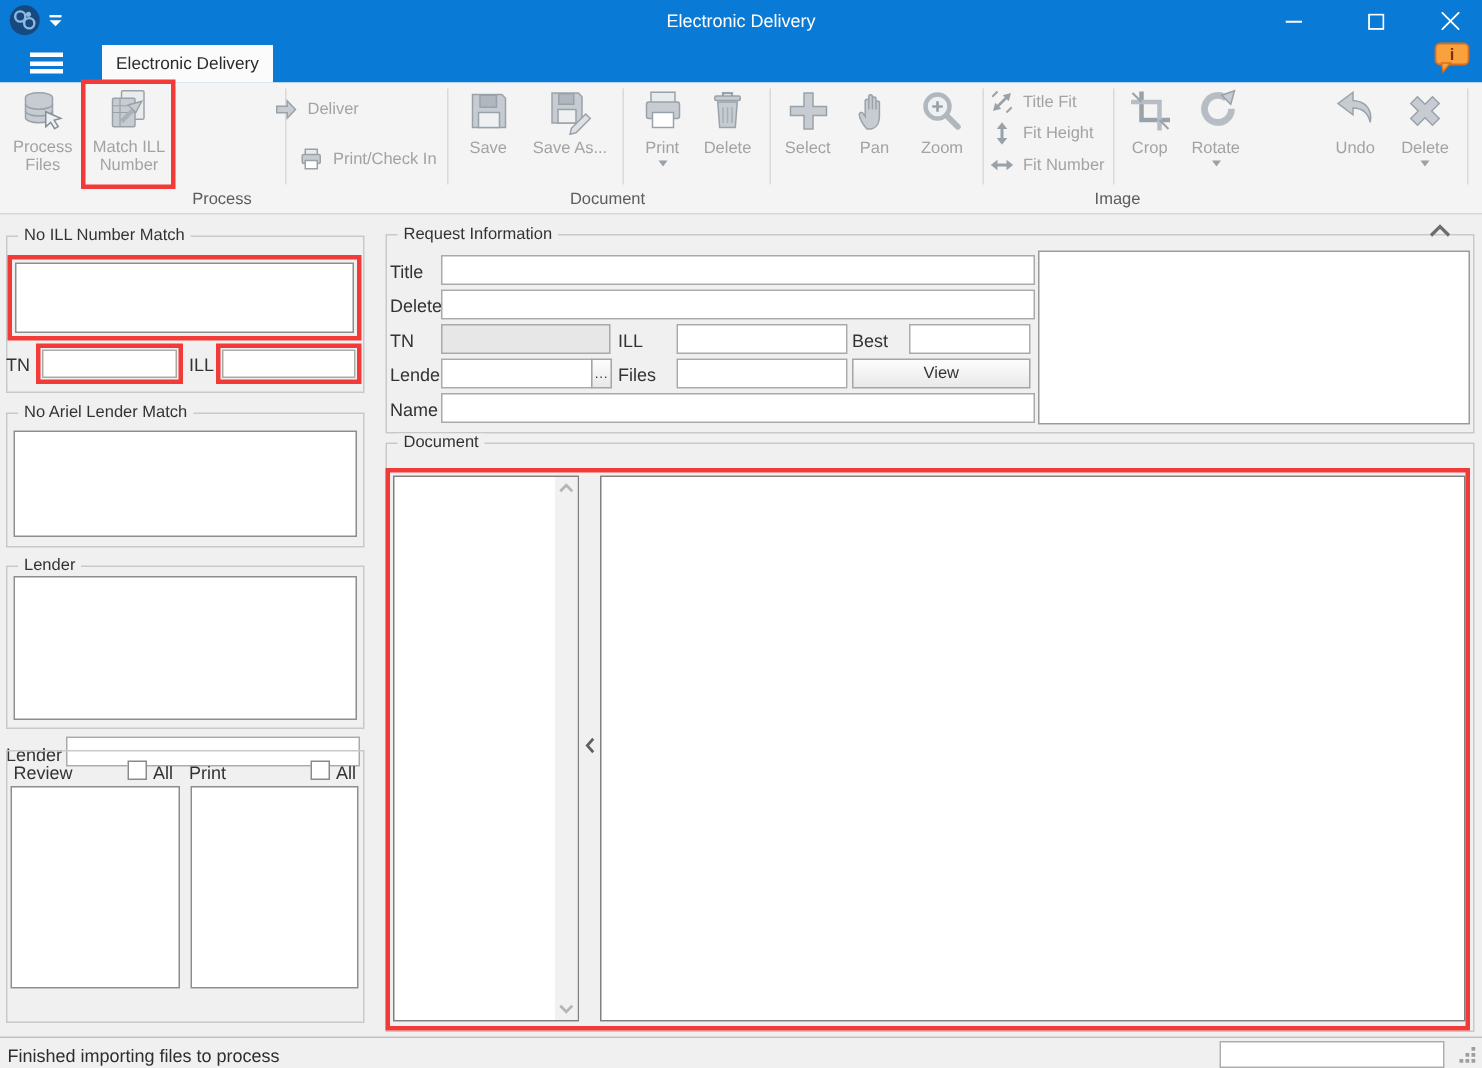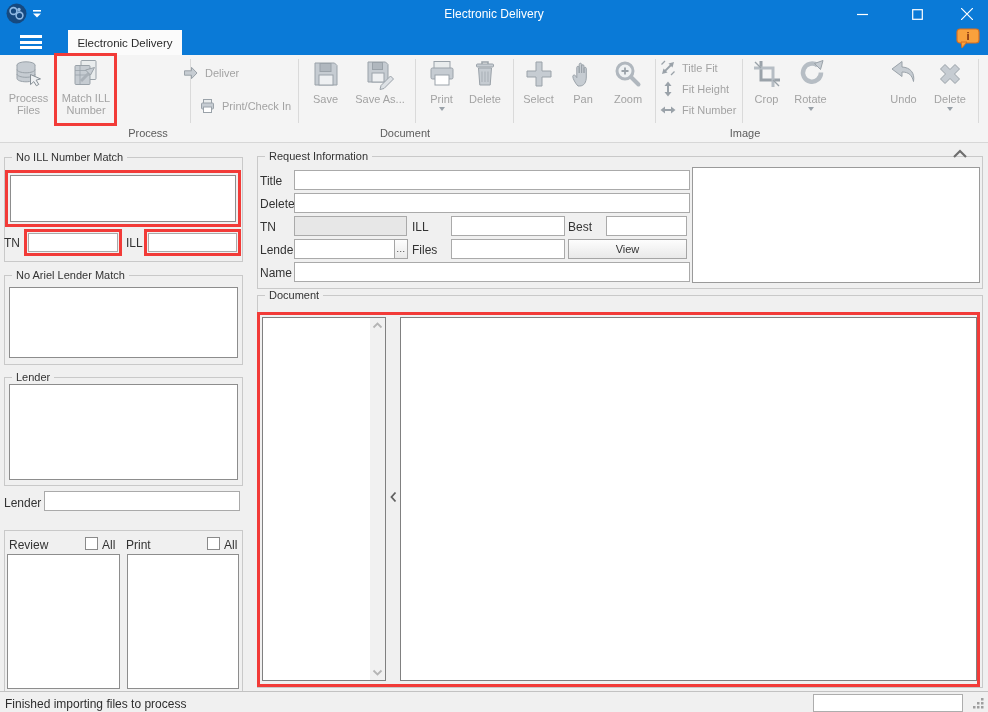--- a/index.html
+++ b/index.html
@@ -284,21 +284,21 @@
   <div class="listbox" style="left:9px;top:287px;width:229px;height:71px"></div>
 
   <div class="groupbox" style="left:4px;top:377px;width:239px;height:109px">
     <span class="gbl">Lender</span>
   </div>
   <div class="listbox" style="left:9px;top:384px;width:229px;height:96px"></div>
 
   <span class="lbl" style="left:4px;top:496px">Lender</span>
   <input class="inpt" style="left: 44px; top: 491px; width: 196px; height: 20px;">
 
-  <div class="groupbox" style="left:4px;top:530px;width:239px;height:182px">
+  <div class="groupbox" style="left:4px;top:500px;width:239px;height:182px">
     <span class="lbl" style="left:4px;top:7px">Review</span>
     <span class="cb" style="left:80px;top:6px"></span>
     <span class="lbl" style="left:97px;top:7px">All</span>
     <span class="lbl" style="left:121px;top:7px">Print</span>
     <span class="cb" style="left:202px;top:6px"></span>
     <span class="lbl" style="left:219px;top:7px">All</span>
     <div class="listbox" style="left:2px;top:23px;width:113px;height:135px"></div>
     <div class="listbox" style="left:122px;top:23px;width:112px;height:135px"></div>
   </div>
 

